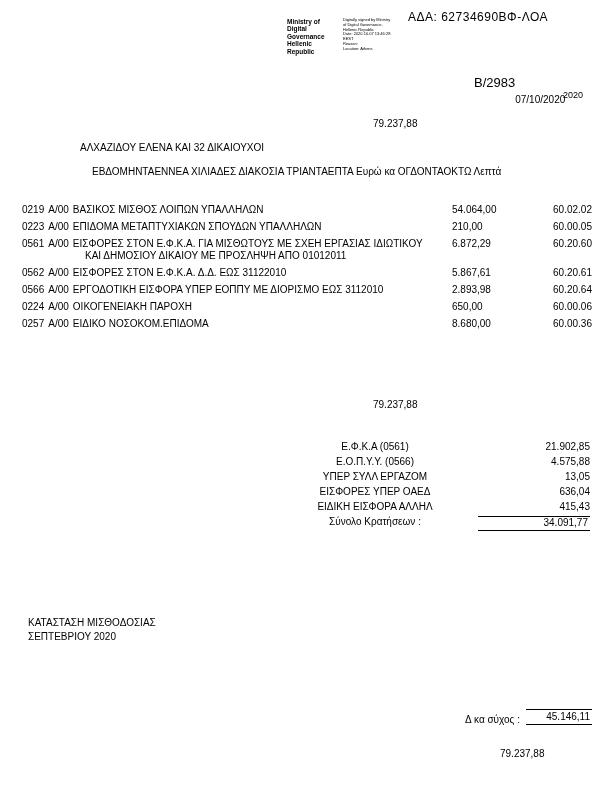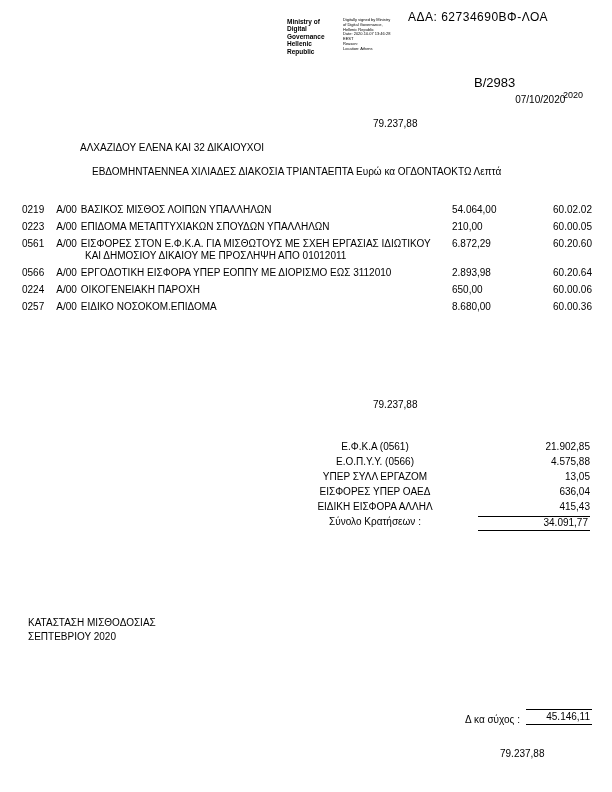--- a/index.html
+++ b/index.html
@@ -22,21 +22,21 @@
   .docnum { left: 474px; top: 73px; }
   .docnum .num { font-size: 13px; }
   .docnum .date { font-size: 10px; position: relative; top: 16px; }
   .docyear { left: 563px; top: 90px; font-size: 9px; }
   .gross-top { left: 373px; top: 118px; font-size: 10px; }
   .beneficiary { left: 80px; top: 142px; font-size: 10px; }
   .words { left: 92px; top: 166px; font-size: 10px; }
   .etable { left: 22px; top: 204px; width: 570px; font-size: 10px; line-height: 12px; }
   .erow { display: flex; margin-bottom: 5px; }
   .e-desc { flex: 1; }
-  .e-desc .code { margin-right: 12px; }
+  .e-desc .code { margin-right: 4px; }
   .e-desc .typ { margin-right: 4px; }
   .e-desc2 { padding-left: 63px; }
   .e-amt { width: 71px; text-align: left; }
   .e-gl { width: 69px; text-align: right; }
   .mid-total { left: 373px; top: 399px; font-size: 10px; }
   .deds { left: 280px; top: 441px; width: 310px; font-size: 10px; line-height: 12px; }
   .drow { display: flex; margin-bottom: 3px; }
   .d-label { flex: 1; text-align: center; }
   .d-val { width: 120px; text-align: right; }
   .drow-total .d-val-box {
@@ -109,20 +109,28 @@
       <div class="erow">
       <div class="e-desc">
         <span class="code">0561</span><span class="typ">Α/00</span><span>ΕΙΣΦΟΡΕΣ ΣΤΟΝ Ε.Φ.Κ.Α. ΓΙΑ ΜΙΣΘΩΤΟΥΣ ΜΕ ΣΧΕΗ ΕΡΓΑΣΙΑΣ  ΙΔΙΩΤΙΚΟΥ</span>
         <div class="e-desc2">ΚΑΙ ΔΗΜΟΣΙΟΥ ΔΙΚΑΙΟΥ ΜΕ ΠΡΟΣΛΗΨΗ ΑΠΟ 01012011</div>
       </div>
       <div class="e-amt">6.872,29</div>
       <div class="e-gl">60.20.60</div>
     </div>
       <div class="erow">
       <div class="e-desc">
+        <span class="code">0562</span><span class="typ">Α/00</span><span>ΕΙΣΦΟΡΕΣ ΣΤΟΝ Ε.Φ.Κ.Α. Δ.Δ. ΕΩΣ 31122010</span>
+        <div class="e-desc2"></div>
+      </div>
+      <div class="e-amt">5.867,61</div>
+      <div class="e-gl">60.20.61</div>
+    </div>
+      <div class="erow">
+      <div class="e-desc">
         <span class="code">0566</span><span class="typ">Α/00</span><span>ΕΡΓΟΔΟΤΙΚΗ ΕΙΣΦΟΡΑ ΥΠΕΡ ΕΟΠΠΥ ΜΕ ΔΙΟΡΙΣΜΟ ΕΩΣ 3112010</span>
         <div class="e-desc2"></div>
       </div>
       <div class="e-amt">2.893,98</div>
       <div class="e-gl">60.20.64</div>
     </div>
       <div class="erow">
       <div class="e-desc">
         <span class="code">0224</span><span class="typ">Α/00</span><span>ΟΙΚΟΓΕΝΕΙΑΚΗ ΠΑΡΟΧΗ</span>
         <div class="e-desc2"></div>

